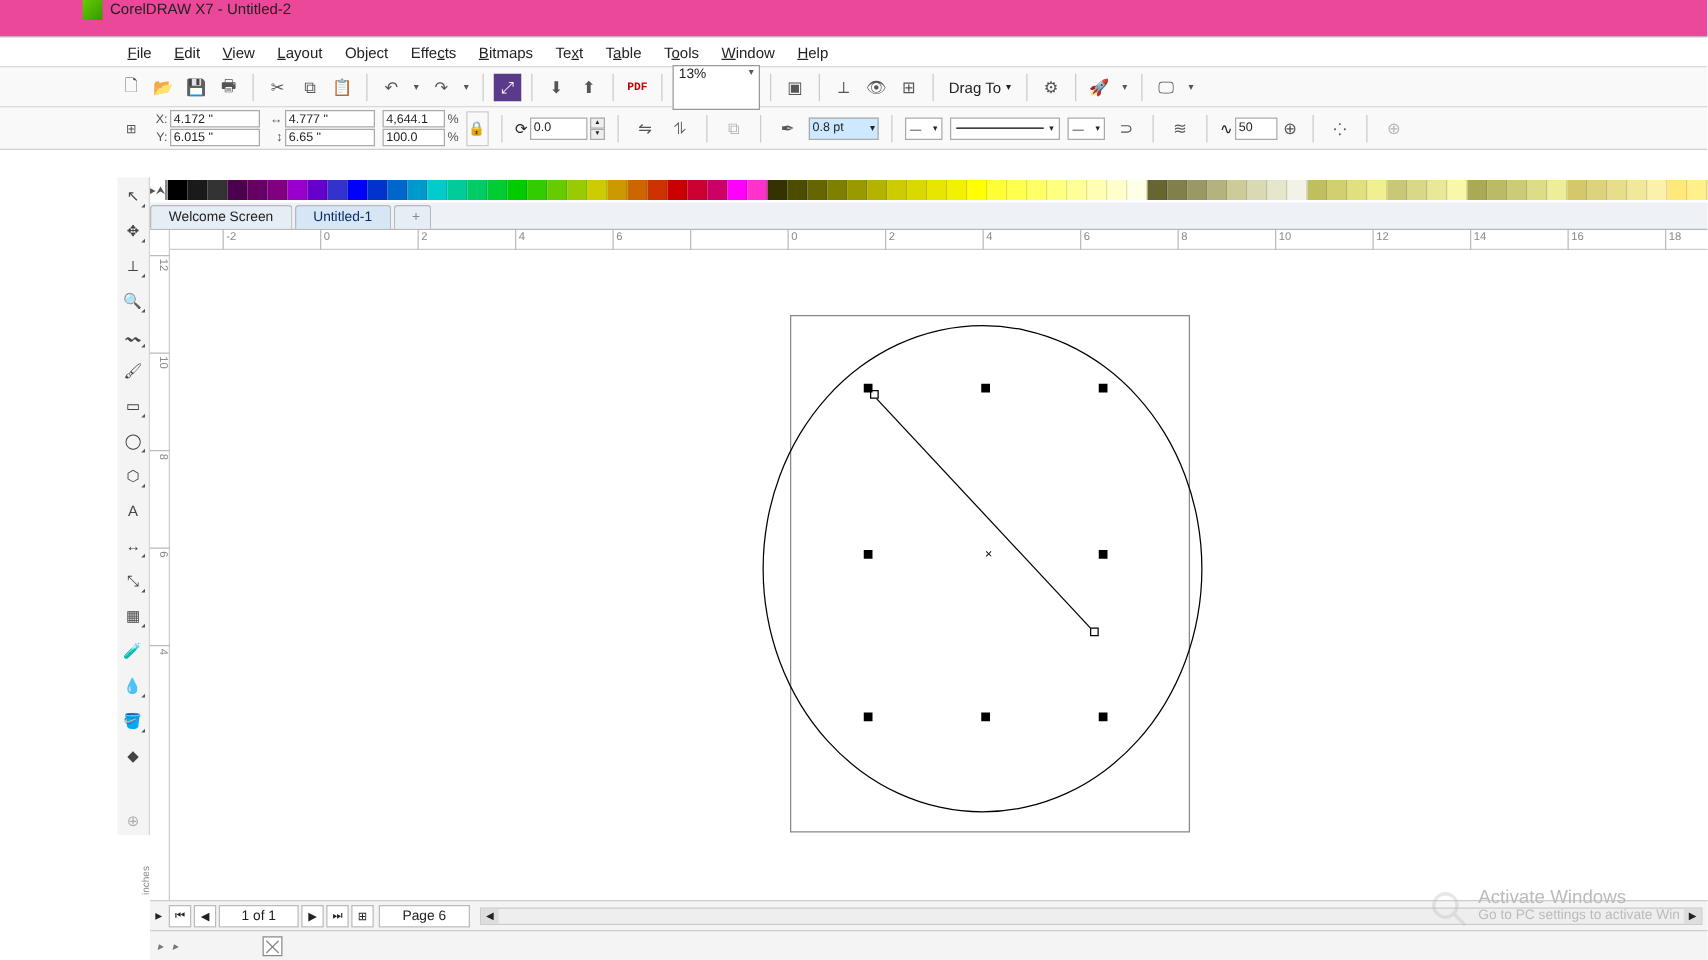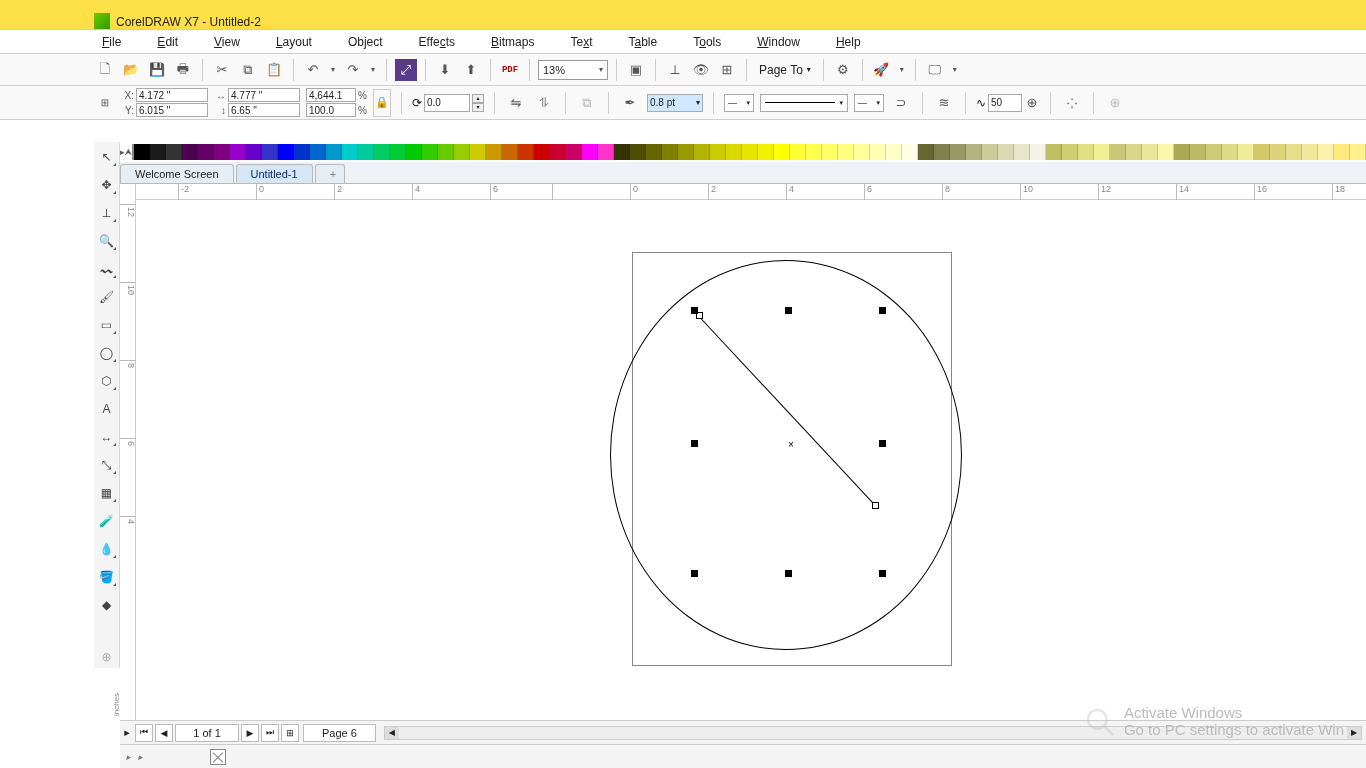--- a/index.html
+++ b/index.html
@@ -1,33 +1,33 @@
 <!DOCTYPE html>
 <html><head>
 <meta charset="utf-8">
 <style>
 * { box-sizing: border-box; margin: 0; padding: 0; font-family: "Segoe UI", Tahoma, sans-serif; }
 body { background: #fff; width: 1366px; height: 768px; overflow: hidden; font-size: 12px; color: #222; user-select: none; }
 
 
-.titlebar { height: 30px; border-bottom: 1px solid #ccc; display: flex; align-items: flex-end; padding-left: 94px; background: #fde047; }
+.titlebar { height: 30px; border-bottom: 1px solid #ccc; display: flex; align-items: flex-start; padding-left: 66px; background: #ec4899; }
 .titlebar .logo { width: 16px; height: 16px; background: linear-gradient(135deg,#6c0 0%,#390 100%); margin-right: 6px; }
 .titlebar .title { font-size: 12px; }
 
 
-.menubar { height: 24px; display: flex; align-items: center; padding-left: 94px; gap: 20px; border-bottom: 1px solid #d0d0d0; background:#fff;}
+.menubar { height: 24px; display: flex; align-items: center; padding-left: 94px; gap: 2px; border-bottom: 1px solid #d0d0d0; background:#fff;}
 .menubar .item { padding: 2px 8px; font-size: 12px; }
 .menubar .item u { text-decoration: underline; }
 
 
 .toolbar1 { height: 32px; display: flex; align-items: center; padding-left: 94px; gap: 4px; border-bottom: 1px solid #d0d0d0; background:#f9f9f9;}
 .tbtn { width: 22px; height: 22px; border: 1px solid transparent; display:flex;align-items:center;justify-content:center;color:#555;font-size:13px;}
 .sep { width:1px;height:22px;background:#ccc;margin:0 4px;}
 .drop { width: 10px; font-size:8px;color:#555;display:flex;align-items:center;justify-content:center;}
-.zoomsel { width:70px;height:20px;border:1px solid #999;background:#fff;font-size:11px;padding:0 4px;display:flex;align-items:center;justify-content:space-between;}
+.zoomsel { width:70px;height:36px;border:1px solid #999;background:#fff;font-size:11px;padding:0 4px;display:flex;justify-content:space-between;}
 .zoomsel .arr{font-size:8px;color:#555;}
 .snap { font-size:12px;padding:2px 4px;display:flex;align-items:center;gap:4px;}
 
 
 .toolbar2 { height: 34px; display: flex; align-items: center; padding-left: 94px; gap: 6px; border-bottom: 1px solid #d0d0d0; background:#f9f9f9;}
 .xyblock { display:flex;flex-direction:column;font-size:10px;gap:1px;}
 .xyblock .row{display:flex;align-items:center;gap:2px;}
 .xyblock .lbl{width:12px;text-align:right;color:#555;}
 .numin { width:72px;height:14px;border:1px solid #aaa;background:#fff;font-size:10px;padding:0 2px;display:flex;align-items:center;}
 .numin.sm{width:50px;}
@@ -92,21 +92,21 @@
 
 
 .status{position:absolute;left:120px;right:0;bottom:0;height:24px;border-top:1px solid #ccc;display:flex;align-items:center;background:#f4f4f4;font-size:11px;color:#888;font-style:italic;}
 .status .none2{width:16px;height:16px;border:1px solid #888;background:#fff;position:relative;margin:0 6px 0 60px;}
 .status .none2::before,.status .none2::after{content:"";position:absolute;left:0;right:0;top:50%;height:1px;background:#888;}
 .status .none2::before{transform:rotate(45deg);} .status .none2::after{transform:rotate(-45deg);}
 .status .nav2{width:12px;font-size:9px;color:#777;}
 
 
 .watermark{position:absolute;right:22px;bottom:30px;color:#bbb;text-align:left;font-size:15px;pointer-events:none;}
-.watermark .sub{font-size:15px;}
+.watermark .sub{font-size:11px;}
 .watermark svg{position:absolute;left:-40px;top:2px;opacity:0.35;}
 </style>
 </head>
 <body>
 
 <div class="titlebar">
   <div class="logo"></div>
   <div class="title">CorelDRAW X7 - Untitled-2</div>
 </div>
 
@@ -152,21 +152,21 @@
       <span class="arr">▾</span>
     </div>
   <div class="sep"></div>
   <div class="tbtn">▣</div>
   <div class="sep"></div>
   <div class="tbtn">⟂</div>
   <div class="tbtn">👁</div>
   <div class="tbtn">⊞</div>
   <div class="sep"></div>
   <div class="snap">
-      <span>Page To</span> 
+      <span>Drag To</span> 
       <span style="font-size:8px;">▾</span>
     </div>
   <div class="sep"></div>
   <div class="tbtn">⚙</div>
   <div class="sep"></div>
   <div class="tbtn">🚀</div>
     <div class="drop">▾</div>
   <div class="sep"></div>
   <div class="tbtn">🖵</div>
     <div class="drop">▾</div>

